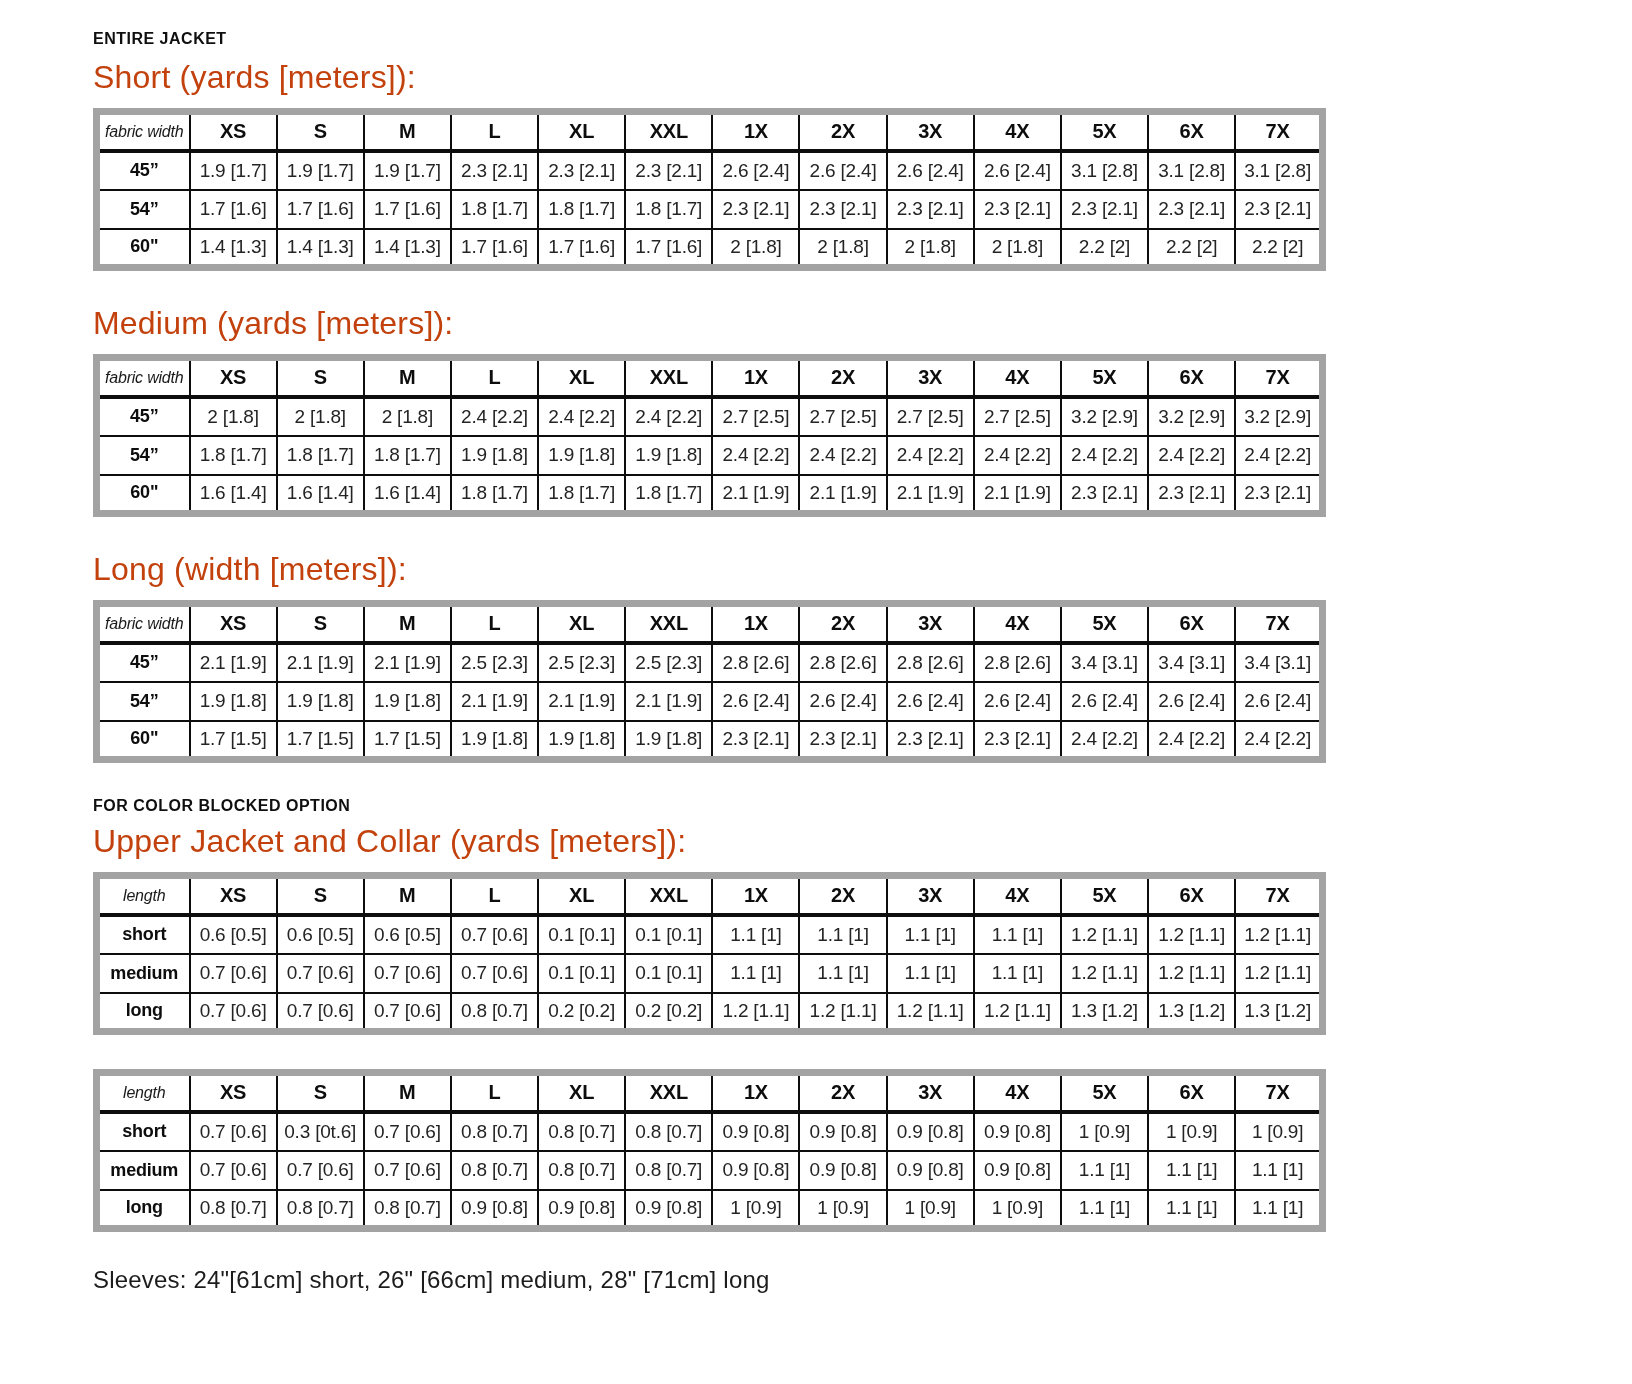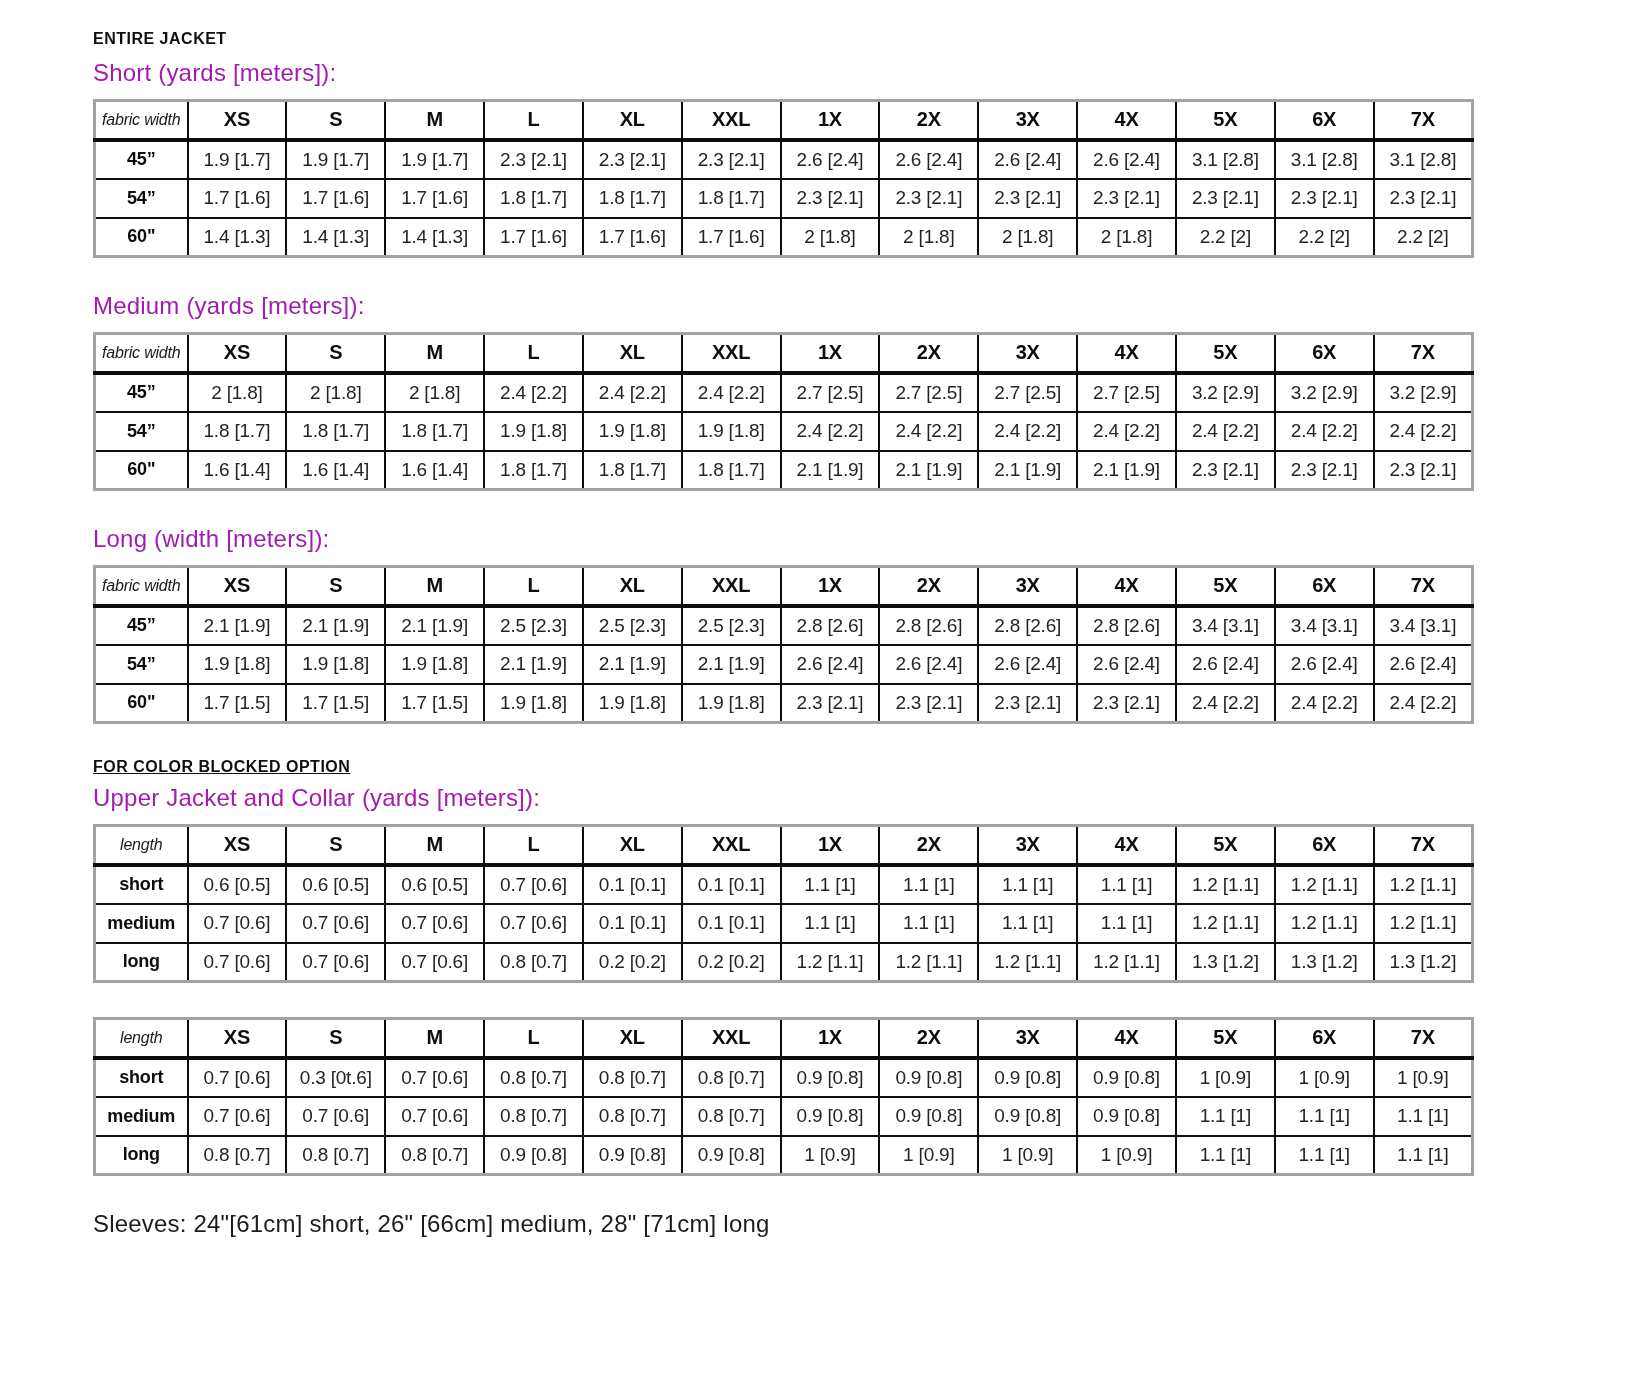--- a/index.html
+++ b/index.html
@@ -15,34 +15,34 @@
     padding: 30px 60px 0 93px;
     overflow: hidden;
   }
   .section-title {
     font-size: 16px;
     font-weight: bold;
     letter-spacing: 0.5px;
     margin: 0 0 11px 0;
     color: #0f0f0f;
   }
-  .section-title.second { margin-top: 0; margin-bottom: 8px; text-decoration: underline; }
+  .section-title.second { margin-top: 0; margin-bottom: 8px; }
   .table-subtitle {
-    font-size: 24px;
+    font-size: 32px;
     font-weight: normal;
     letter-spacing: 0.2px;
     margin: 0 0 12px 0;
-    color: #a21caf;
+    color: #c2410c;
   }
   table.yardage {
     border-collapse: collapse;
     table-layout: fixed;
-    width: 1381px;
+    width: 1233px;
     margin: 0 0 34px 0;
-    border: 3px solid #a3a3a3;
+    border: 7px solid #a3a3a3;
   }
   table.yardage th, table.yardage td {
     border: 2px solid #0d0d0d;
     height: 39px;
     text-align: center;
     vertical-align: middle;
     padding: 0 2px;
     letter-spacing: -0.2px;
     overflow: hidden;
     white-space: nowrap;

